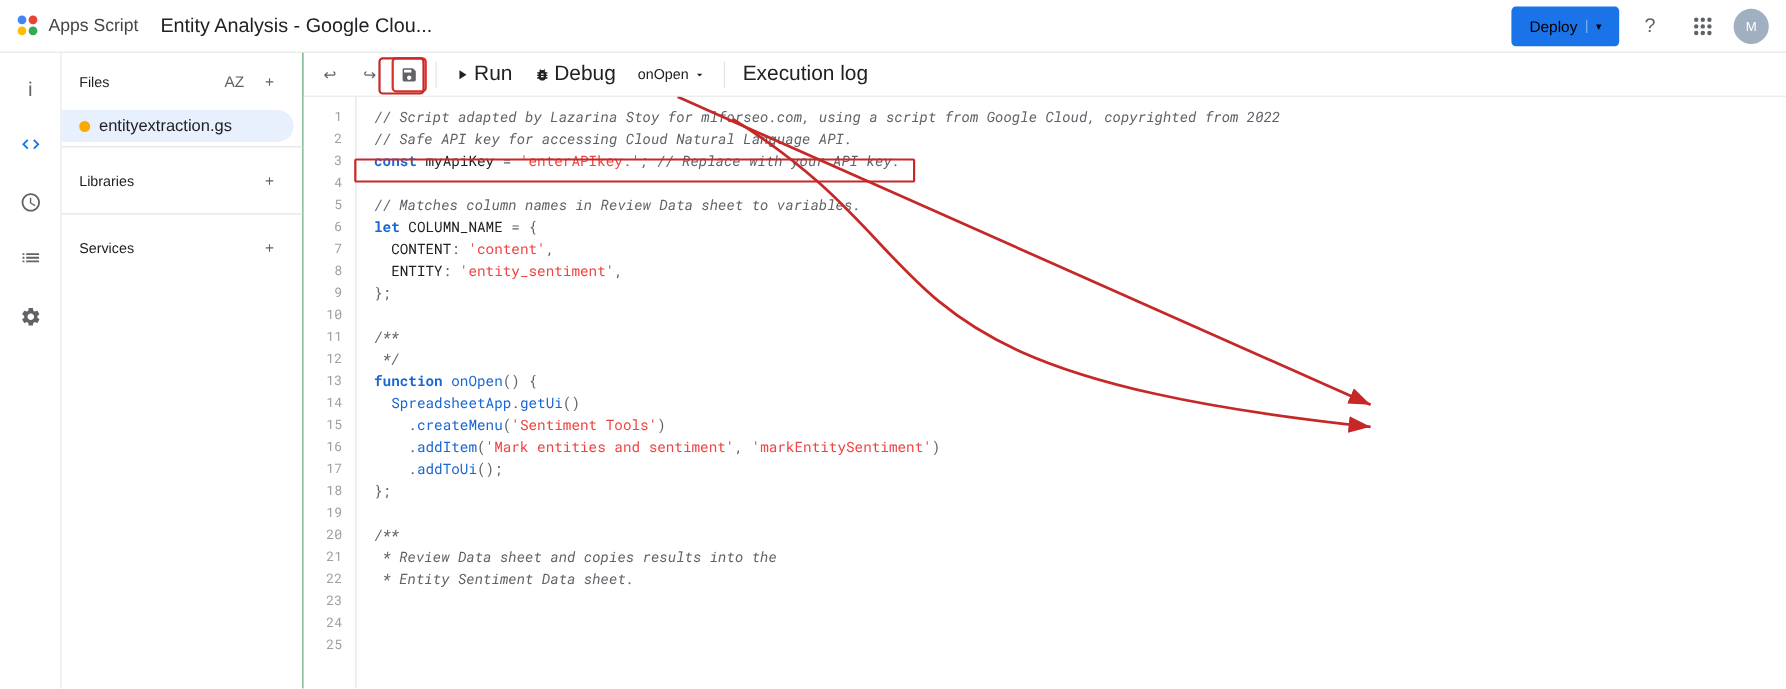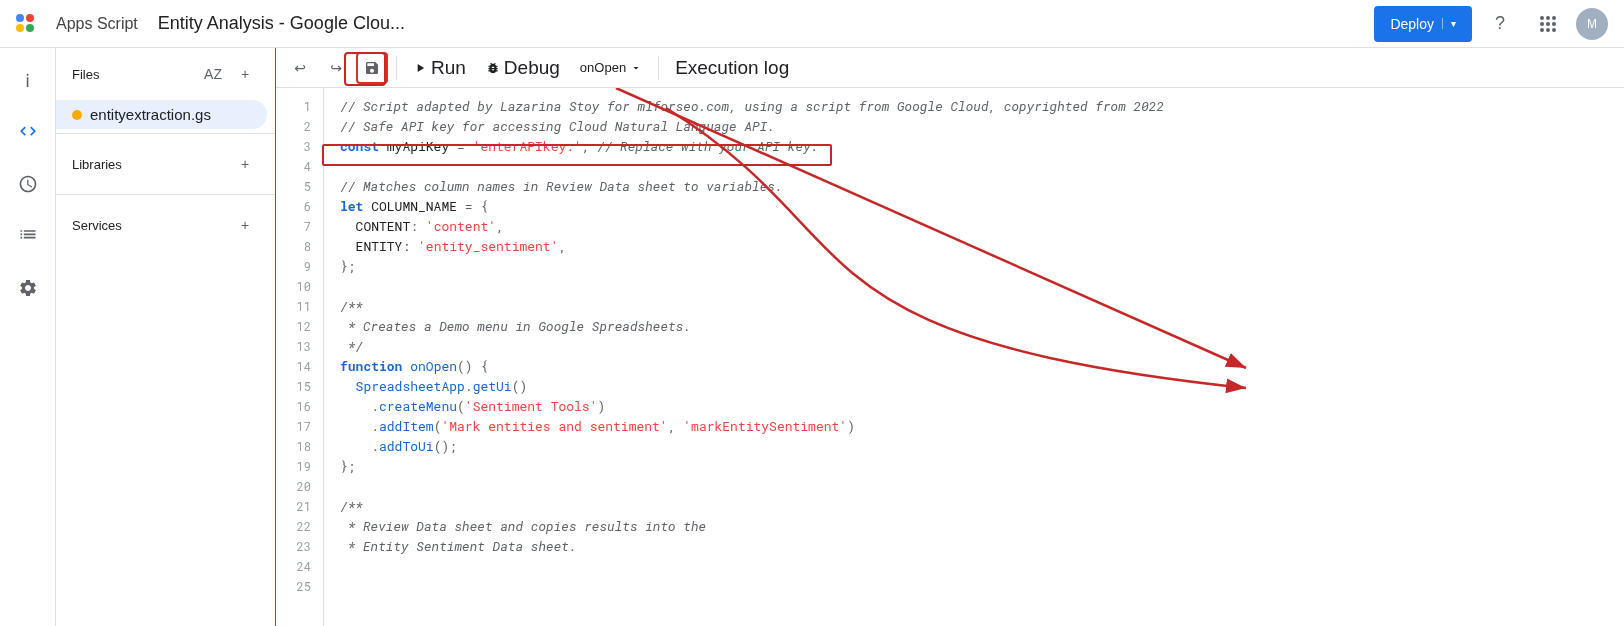--- a/index.html
+++ b/index.html
@@ -11,21 +11,21 @@
       align-items: center;
       height: 48px;
       padding: 0 16px;
       border-bottom: 1px solid #e0e0e0;
       background: #fff;
       gap: 12px;
     }
     .topbar-logo {
       display: flex;
       align-items: center;
-      gap: 20px;
+      gap: 8px;
       font-size: 16px;
       font-weight: 400;
       color: #444;
       margin-right: 8px;
     }
     .logo-dots {
       display: grid;
       grid-template-columns: 8px 8px;
       grid-template-rows: 8px 8px;
       gap: 2px;
@@ -47,21 +47,21 @@
     .topbar-right {
       display: flex;
       align-items: center;
       gap: 8px;
     }
 
     .deploy-btn {
       display: flex;
       align-items: center;
       background: #1a73e8;
-      color: #ffffff;
+      color: #000000;
       border: none;
       border-radius: 4px;
       padding: 0 16px;
       height: 36px;
       font-size: 14px;
       font-weight: 500;
       cursor: pointer;
       gap: 8px;
     }
     .deploy-btn .chevron {
@@ -506,21 +506,20 @@
           <div class="code-line"><span class="c-comment">// Safe API key for accessing Cloud Natural Language API.</span></div>
           <div class="code-line"><span class="c-keyword">const</span><span class="c-var"> myApiKey</span><span class="c-punct"> = </span><span class="c-string">'enterAPIkey.'</span><span class="c-comment">; // Replace with your API key.</span></div>
           <div class="code-line"></div>
           <div class="code-line"><span class="c-comment">// Matches column names in Review Data sheet to variables.</span></div>
           <div class="code-line"><span class="c-keyword">let</span><span class="c-var"> COLUMN_NAME</span><span class="c-punct"> = {</span></div>
           <div class="code-line"><span class="c-var">  CONTENT</span><span class="c-punct">: </span><span class="c-string">'content'</span><span class="c-punct">,</span></div>
           <div class="code-line"><span class="c-var">  ENTITY</span><span class="c-punct">: </span><span class="c-string">'entity_sentiment'</span><span class="c-punct">,</span></div>
           <div class="code-line"><span class="c-punct">};</span></div>
           <div class="code-line"></div>
           <div class="code-line"><span class="c-comment">/**</span></div>
-          <div class="code-line"><span class="c-comment"> * Creates a Demo menu in Google Spreadsheets.</span></div>
           <div class="code-line"><span class="c-comment"> */</span></div>
           <div class="code-line"><span class="c-keyword">function</span><span class="c-function"> onOpen</span><span class="c-punct">() {</span></div>
           <div class="code-line"><span class="c-function">  SpreadsheetApp</span><span class="c-punct">.</span><span class="c-function">getUi</span><span class="c-punct">()</span></div>
           <div class="code-line"><span class="c-punct">    .</span><span class="c-function">createMenu</span><span class="c-punct">(</span><span class="c-string">'Sentiment Tools'</span><span class="c-punct">)</span></div>
           <div class="code-line"><span class="c-punct">    .</span><span class="c-function">addItem</span><span class="c-punct">(</span><span class="c-string">'Mark entities and sentiment'</span><span class="c-punct">, </span><span class="c-string">'markEntitySentiment'</span><span class="c-punct">)</span></div>
           <div class="code-line"><span class="c-punct">    .</span><span class="c-function">addToUi</span><span class="c-punct">();</span></div>
           <div class="code-line"><span class="c-punct">};</span></div>
           <div class="code-line"></div>
           <div class="code-line"><span class="c-comment">/**</span></div>
           <div class="code-line"><span class="c-comment"> * Review Data sheet and copies results into the</span></div>

